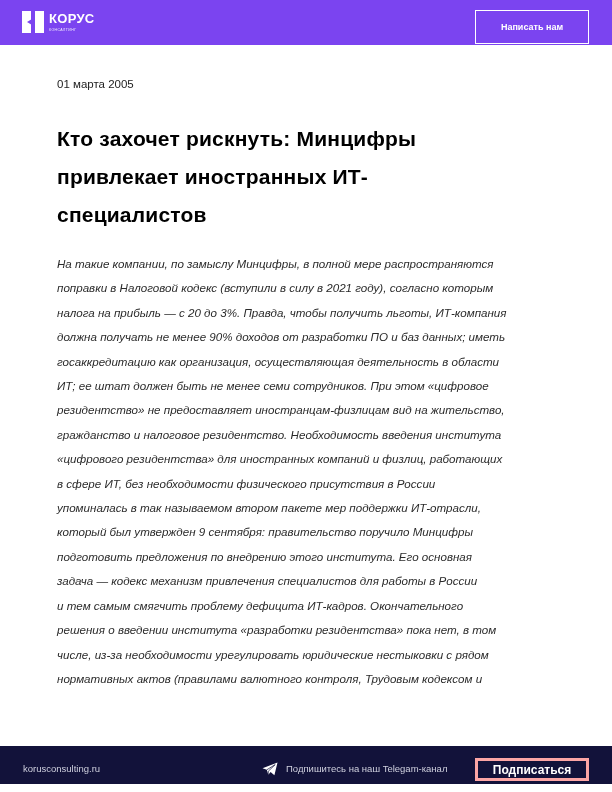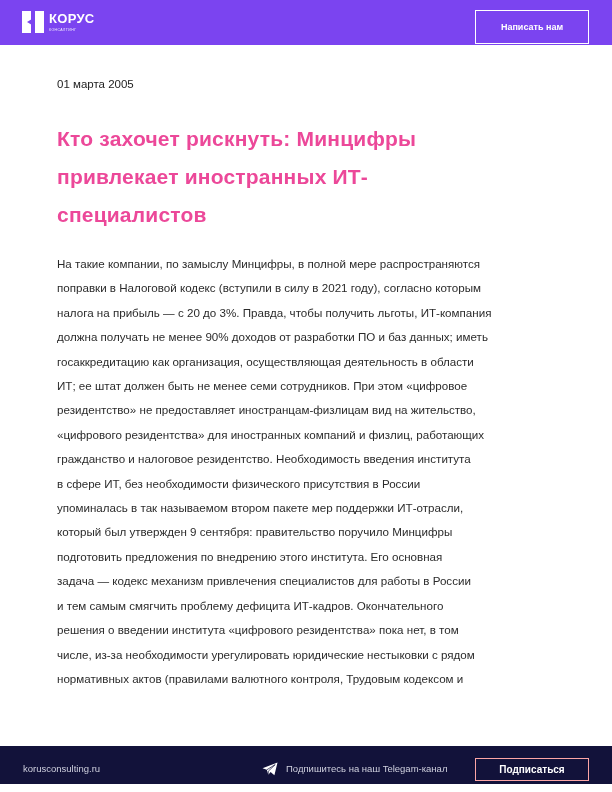--- a/index.html
+++ b/index.html
@@ -24,42 +24,42 @@
       position: absolute; left: 475px; top: 10px; width: 114px; height: 34px;
       border: 1px solid #ffffff; color: #ffffff; background: transparent;
       font-family: "Liberation Sans", sans-serif; font-size: 9px; font-weight: bold;
       display: flex; align-items: center; justify-content: center; cursor: pointer;
     }
 
     .date { position: absolute; left: 57px; top: 78px; font-size: 11.5px; color: #222; }
 
     .title {
       position: absolute; left: 57px; top: 120px; width: 470px;
-      font-size: 21px; font-weight: bold; line-height: 38px; color: #ec4899;
+      font-size: 21px; font-weight: bold; line-height: 38px; color: #000000;
       letter-spacing: 0.2px;
     }
 
     .body-text {
       position: absolute; left: 57px; top: 252px; width: 500px;
     }
     .body-text .line {
-      display: block; font-size: 11.6px; line-height: 24.4px; color: #2b2b2b; white-space: nowrap;
+      display: block; font-size: 11.6px; line-height: 24.4px; color: #2b2b2b; white-space: nowrap; font-style: italic;
     }
 
     .footer {
       position: absolute; left: 0; top: 746px; width: 612px; height: 38px;
       background: #12123a;
     }
     .footer-site { position: absolute; left: 23px; top: 17px; color: #cfd0de; font-size: 9.5px; }
     .tg-icon { position: absolute; left: 262px; top: 762px; width: 16px; height: 14px; }
     .footer-cta { position: absolute; left: 286px; top: 763px; color: #cfd0de; font-size: 9.5px; }
     .btn-subscribe {
       position: absolute; left: 475px; top: 758px; width: 114px; height: 23px;
-      border: 1px solid #fca5a5; background: #12123a; color: #ffffff;
-      font-family: "Liberation Sans", sans-serif; font-size: 10px; font-weight: bold;
+      border: 3px solid #fca5a5; background: #12123a; color: #ffffff;
+      font-family: "Liberation Sans", sans-serif; font-size: 12px; font-weight: bold;
       display: flex; align-items: center; justify-content: center; cursor: pointer;
     }
   </style>
 </head>
 <body>
 
 <header class="header">
   <div class="logo">
     <div class="logo-mark">
       <div class="l"></div>
@@ -83,29 +83,29 @@
 </h1>
 
 <div class="body-text">
   <span class="line">На такие компании, по замыслу Минцифры, в полной мере распространяются</span>
   <span class="line">поправки в Налоговой кодекс (вступили в силу в 2021 году), согласно которым</span>
   <span class="line">налога на прибыль — с 20 до 3%. Правда, чтобы получить льготы, ИТ-компания</span>
   <span class="line">должна получать не менее 90% доходов от разработки ПО и баз данных; иметь</span>
   <span class="line">госаккредитацию как организация, осуществляющая деятельность в области</span>
   <span class="line">ИТ; ее штат должен быть не менее семи сотрудников. При этом «цифровое</span>
   <span class="line">резидентство» не предоставляет иностранцам-физлицам вид на жительство,</span>
+  <span class="line">гражданство и налоговое резидентство. Необходимость введения института</span>
   <span class="line">«цифрового резидентства» для иностранных компаний и физлиц, работающих</span>
-  <span class="line">гражданство и налоговое резидентство. Необходимость введения института</span>
   <span class="line">в сфере ИТ, без необходимости физического присутствия в России</span>
   <span class="line">упоминалась в так называемом втором пакете мер поддержки ИТ-отрасли,</span>
   <span class="line">который был утвержден 9 сентября: правительство поручило Минцифры</span>
   <span class="line">подготовить предложения по внедрению этого института. Его основная</span>
   <span class="line">задача — кодекс механизм привлечения специалистов для работы в России</span>
   <span class="line">и тем самым смягчить проблему дефицита ИТ-кадров.  Окончательного</span>
-  <span class="line">решения о введении института «цифрового резидентства» пока нет, в том</span>
+  <span class="line">решения о введении института «разработки резидентства» пока нет, в том</span>
   <span class="line">числе, из-за необходимости урегулировать юридические нестыковки с рядом</span>
   <span class="line">нормативных актов (правилами валютного контроля, Трудовым кодексом и</span>
 </div>
 
 <footer class="footer">
   <span class="footer-site">korusconsulting.ru</span>
 </footer>
 
 <svg class="tg-icon" viewBox="0 0 16 14">
   <path d="M15.5 0.5 L0.5 6.3 L4.8 7.8 L6.3 12.8 L8.6 10.1 L12.4 13.2 Z" fill="#ffffff"></path>

